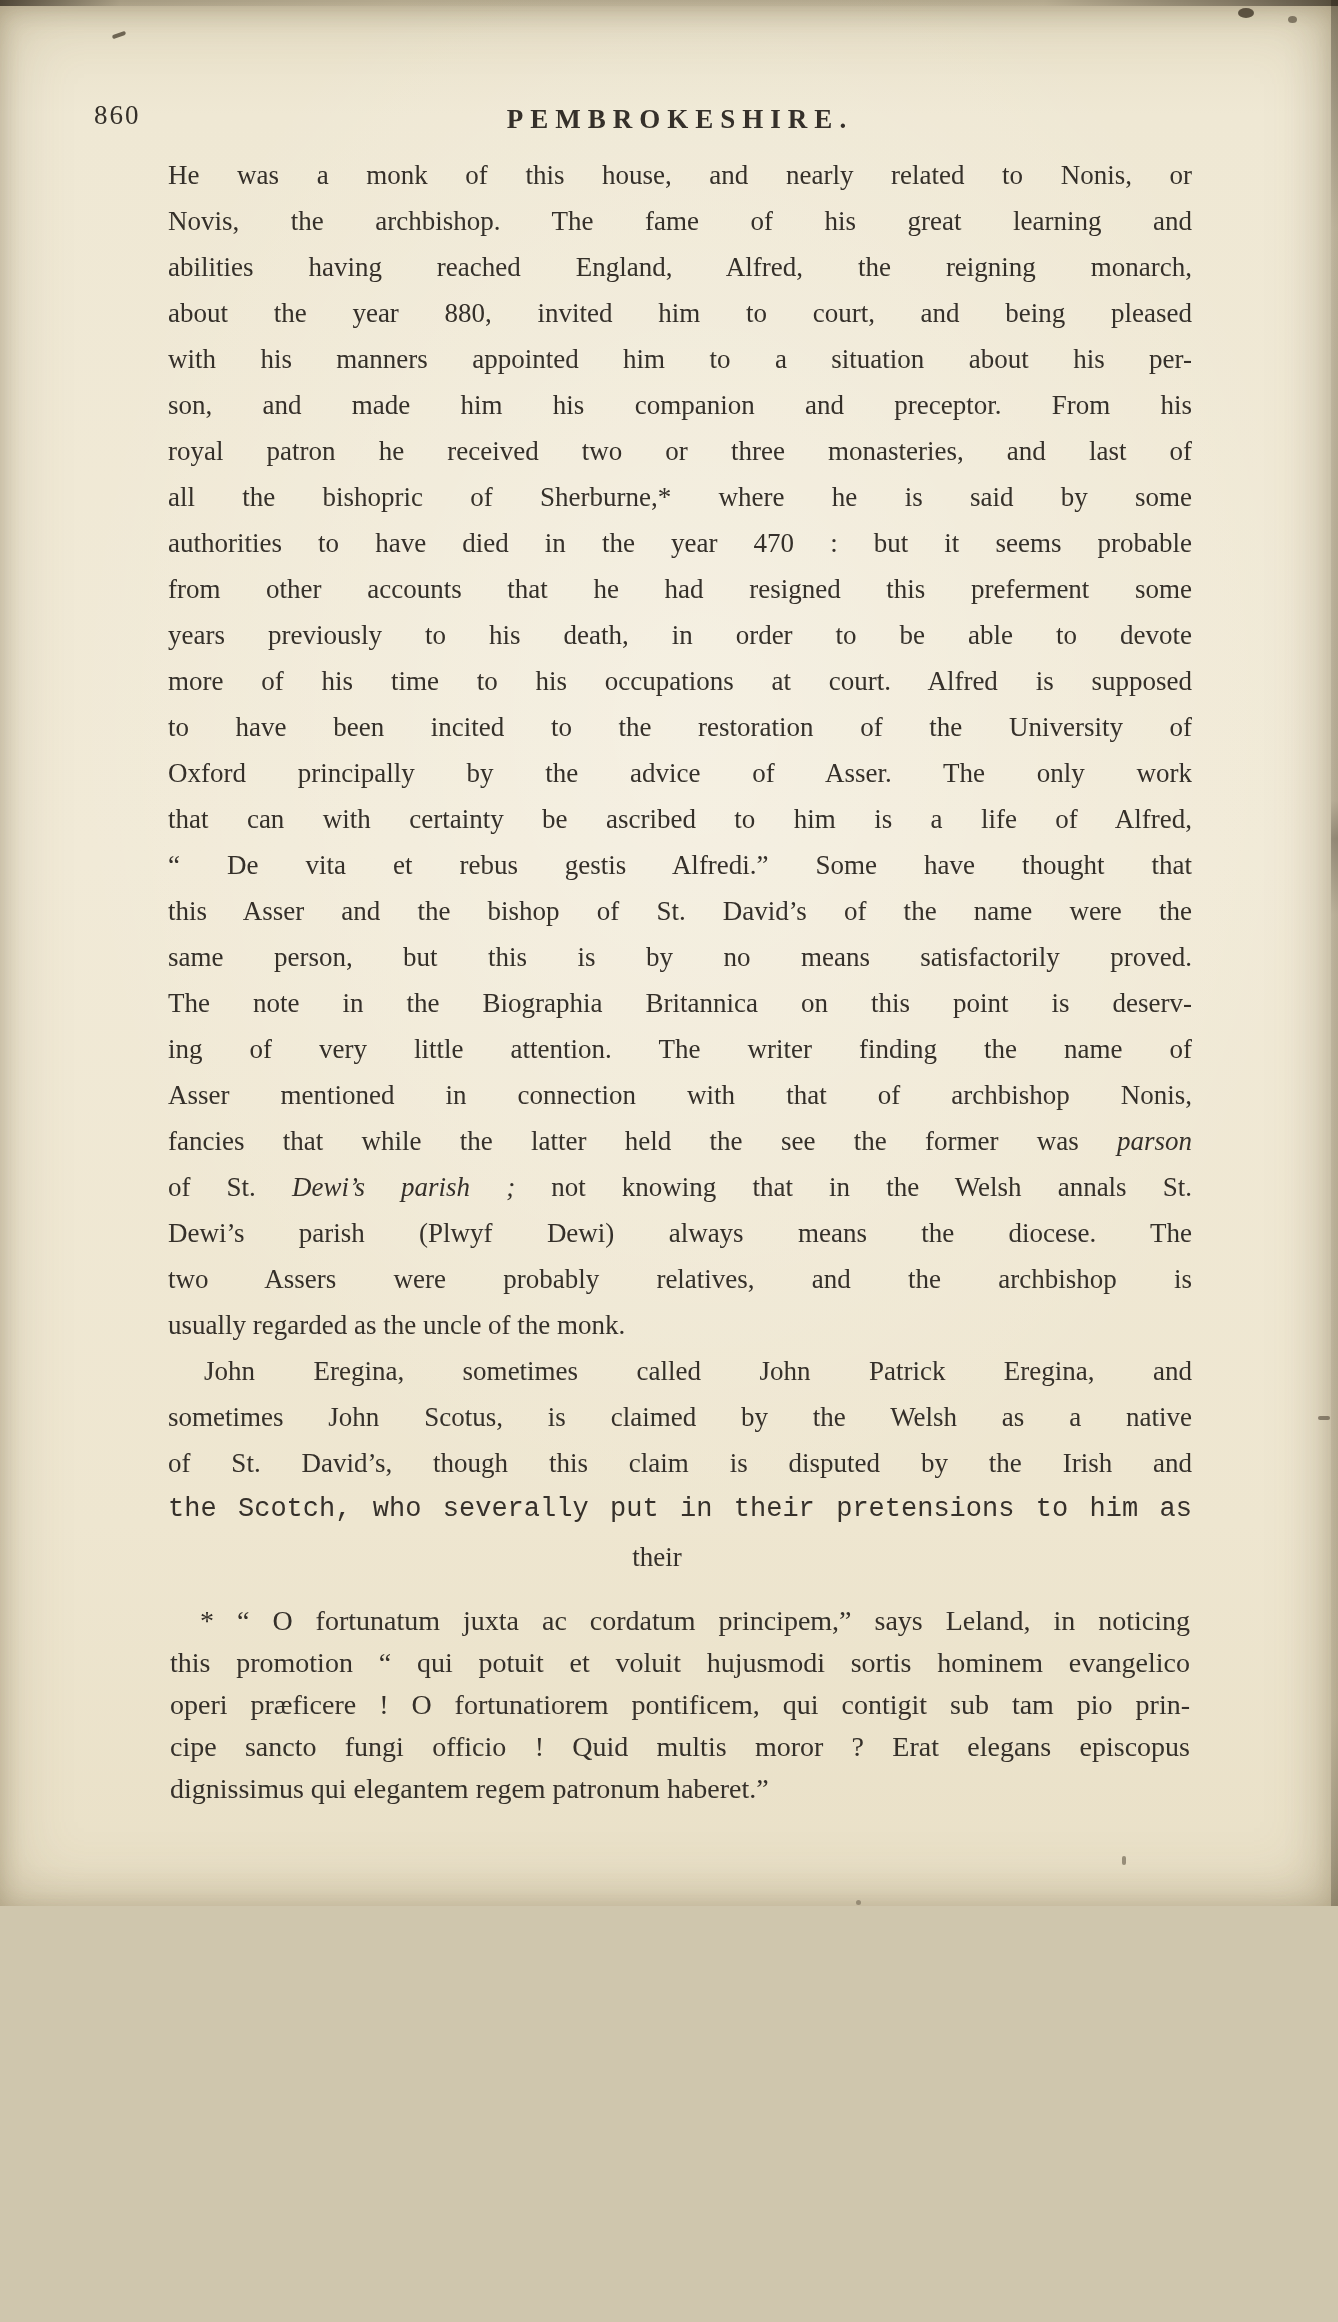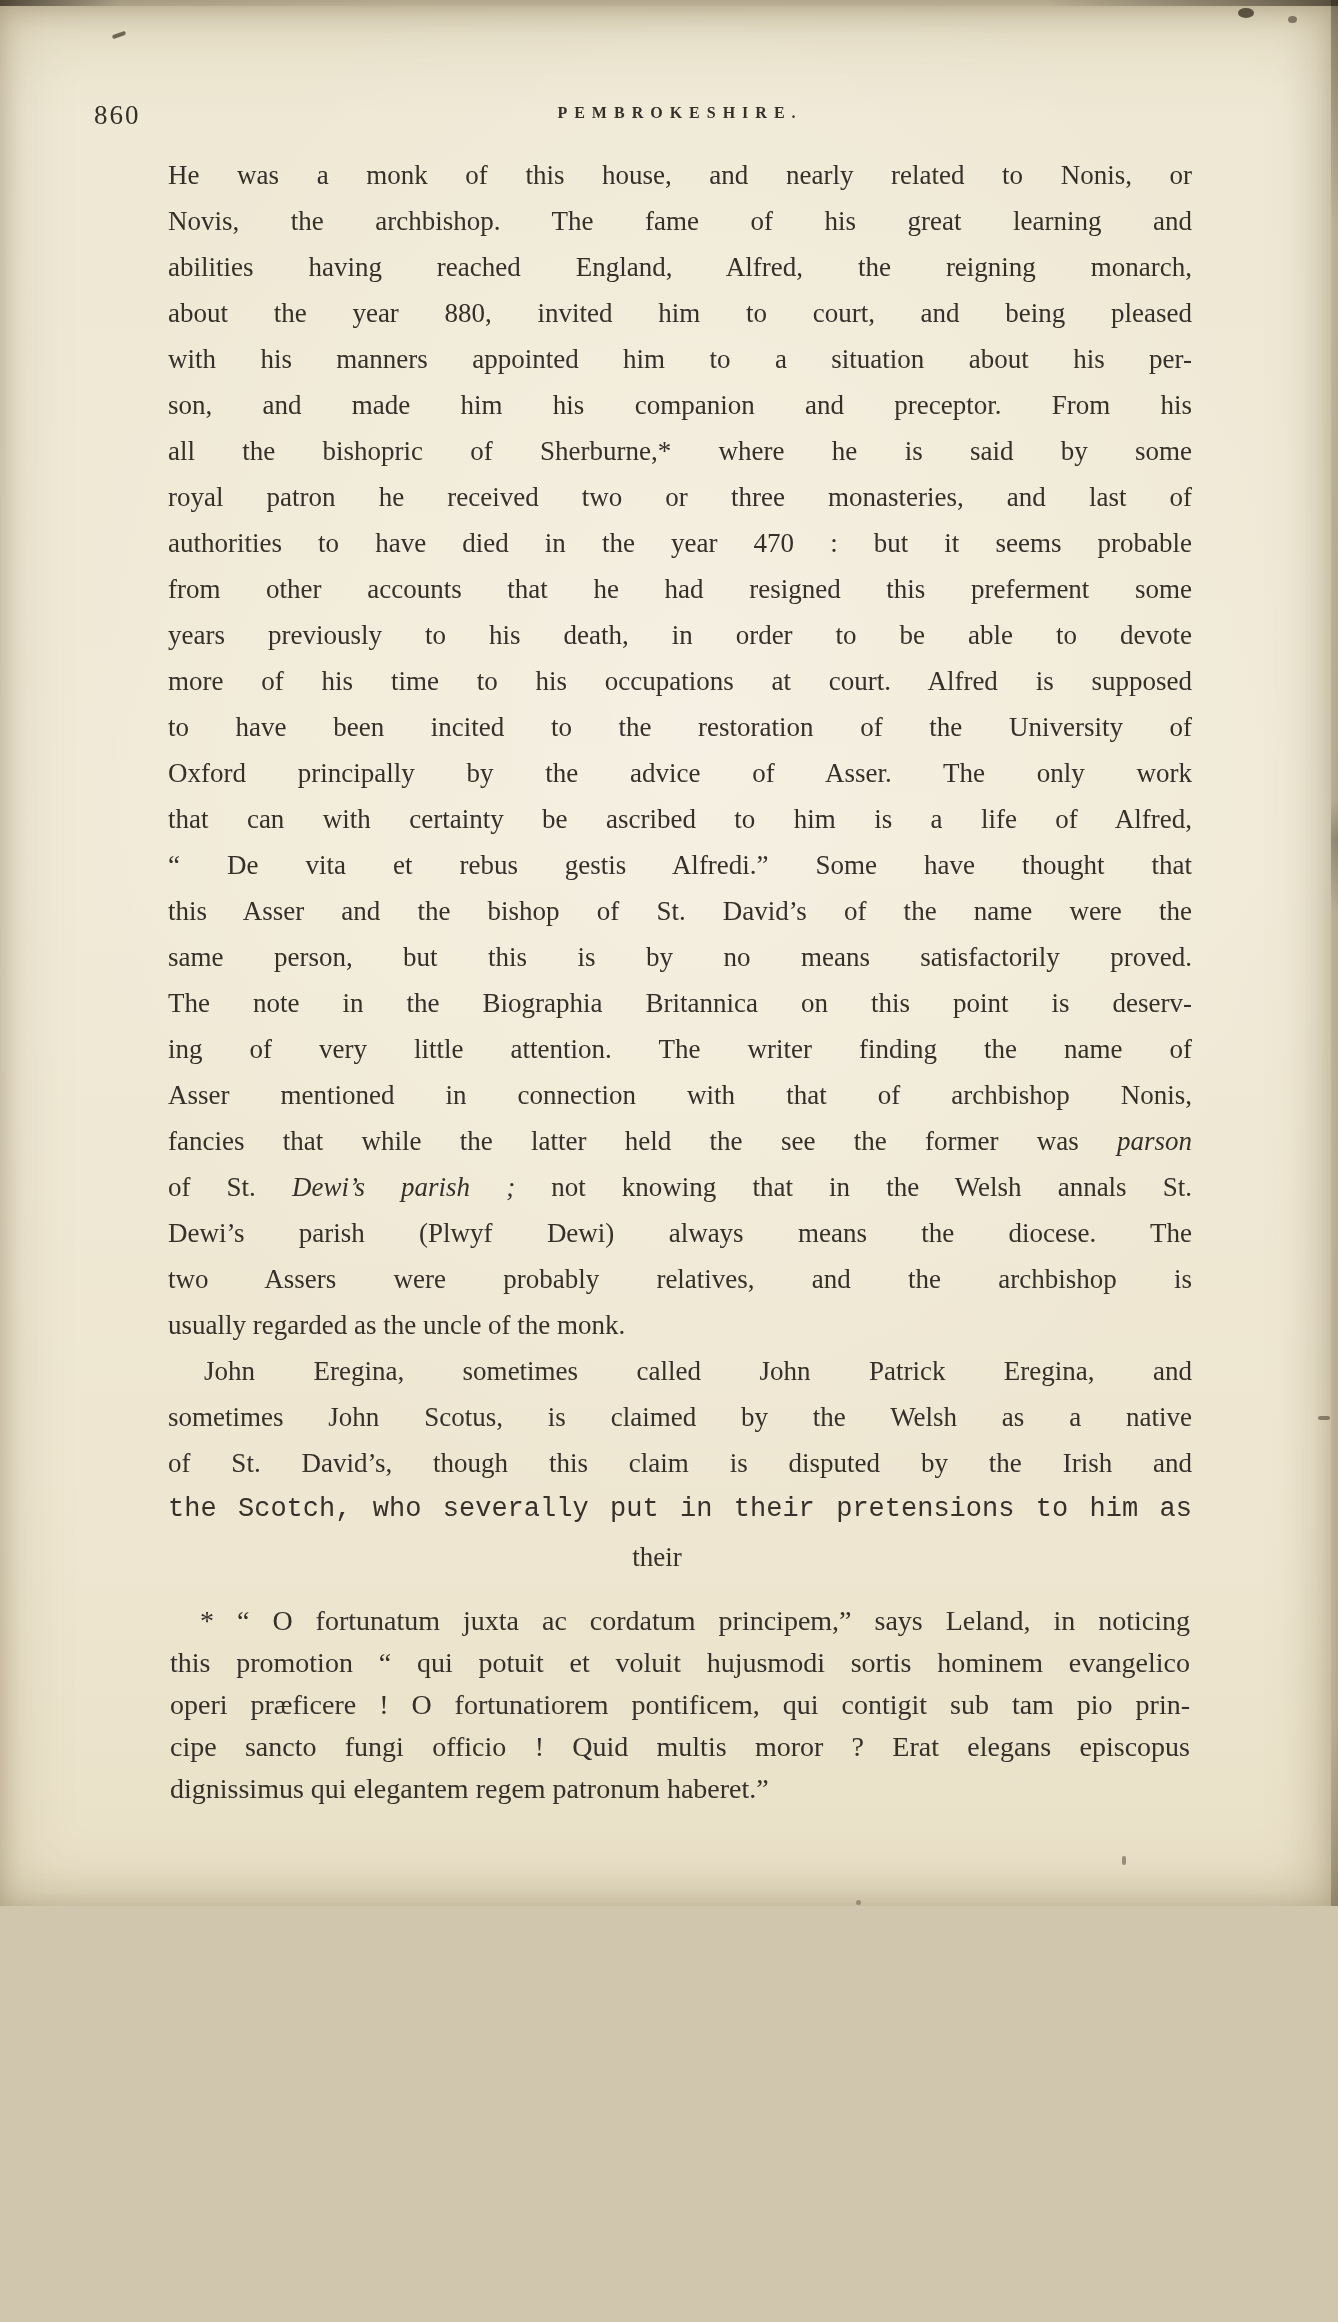--- a/index.html
+++ b/index.html
@@ -49,21 +49,21 @@
     top: 100px;
     font-size: 27px;
     letter-spacing: 2px;
   }
   .running-title {
     position: absolute;
     left: 168px;
     top: 104px;
     width: 1024px;
     text-align: center;
-    font-size: 16px;
+    font-size: 27px;
     font-weight: 700;
     letter-spacing: 7px;
   }
 
   .body-text {
     position: absolute;
     left: 168px;
     top: 152px;
     width: 1024px;
     font-size: 27px;
@@ -131,22 +131,22 @@
   <div class="running-title">PEMBROKESHIRE.</div>
 
   <div class="body-text">
     <div class="para">
         <div class="line">He was a monk of this house, and nearly related to Nonis, or</div>
         <div class="line">Novis, the archbishop.  The fame of his great learning and</div>
         <div class="line">abilities having reached England, Alfred, the reigning monarch,</div>
         <div class="line">about the year 880, invited him to court, and being pleased</div>
         <div class="line">with his manners appointed him to a situation about his per-</div>
         <div class="line">son, and made him his companion and preceptor.  From his</div>
+        <div class="line">royal patron he received two or three monasteries, and last of</div>
         <div class="line">all the bishopric of Sherburne,* where he is said by some</div>
-        <div class="line">royal patron he received two or three monasteries, and last of</div>
         <div class="line">authorities to have died in the year 470 : but it seems probable</div>
         <div class="line">from other accounts that he had resigned this preferment some</div>
         <div class="line">years previously to his death, in order to be able to devote</div>
         <div class="line">more of his time to his occupations at court.  Alfred is supposed</div>
         <div class="line">to have been incited to the restoration of the University of</div>
         <div class="line">Oxford principally by the advice of Asser.  The only work</div>
         <div class="line">that can with certainty be ascribed to him is a life of Alfred,</div>
         <div class="line">“ De vita et rebus gestis Alfredi.”  Some have thought that</div>
         <div class="line">this Asser and the bishop of St. David’s of the name were the</div>
         <div class="line">same person, but this is by no means satisfactorily proved.</div>

